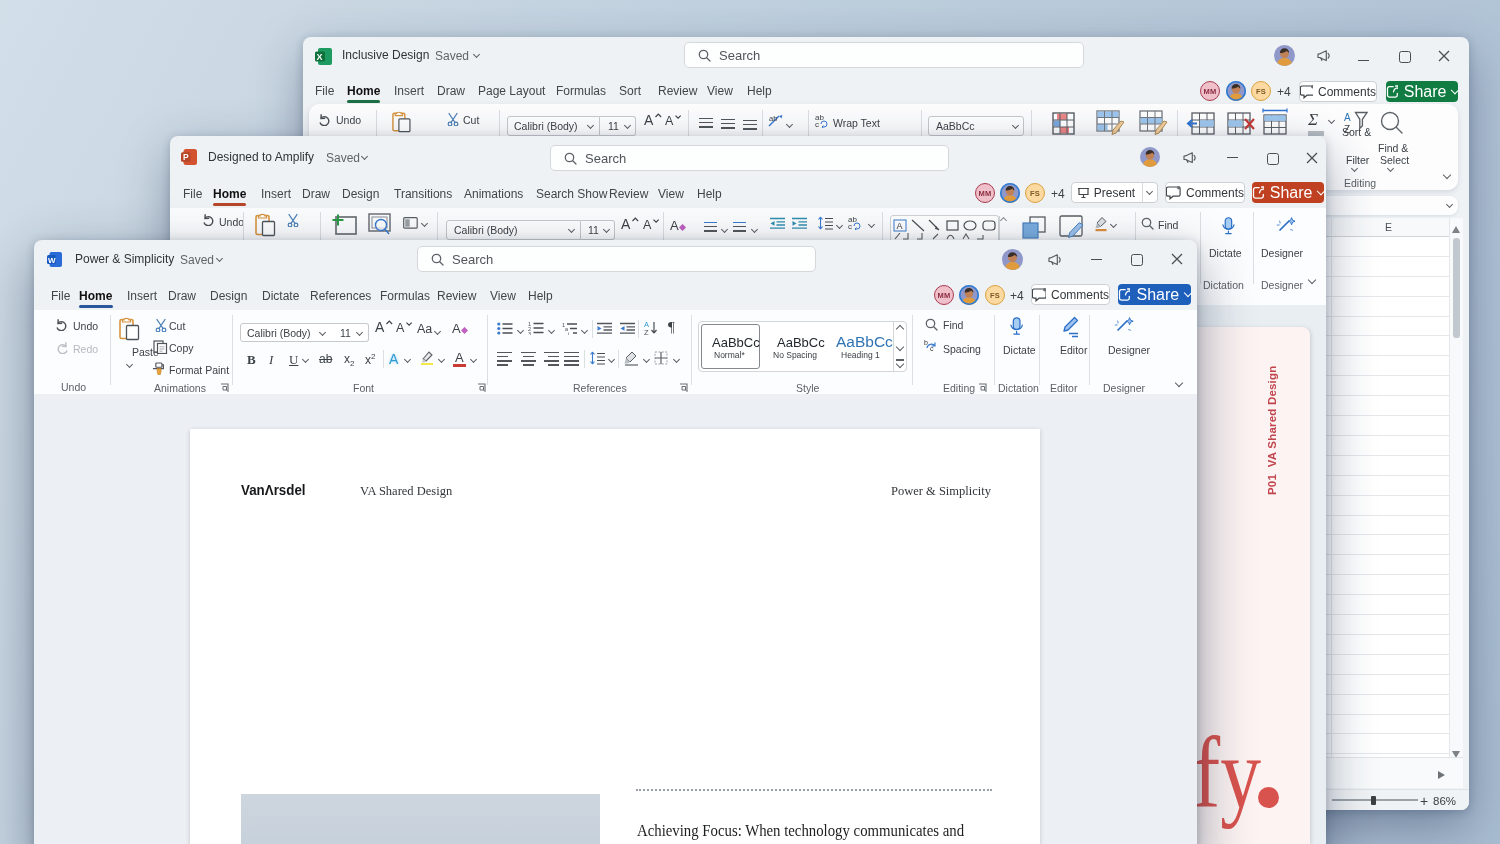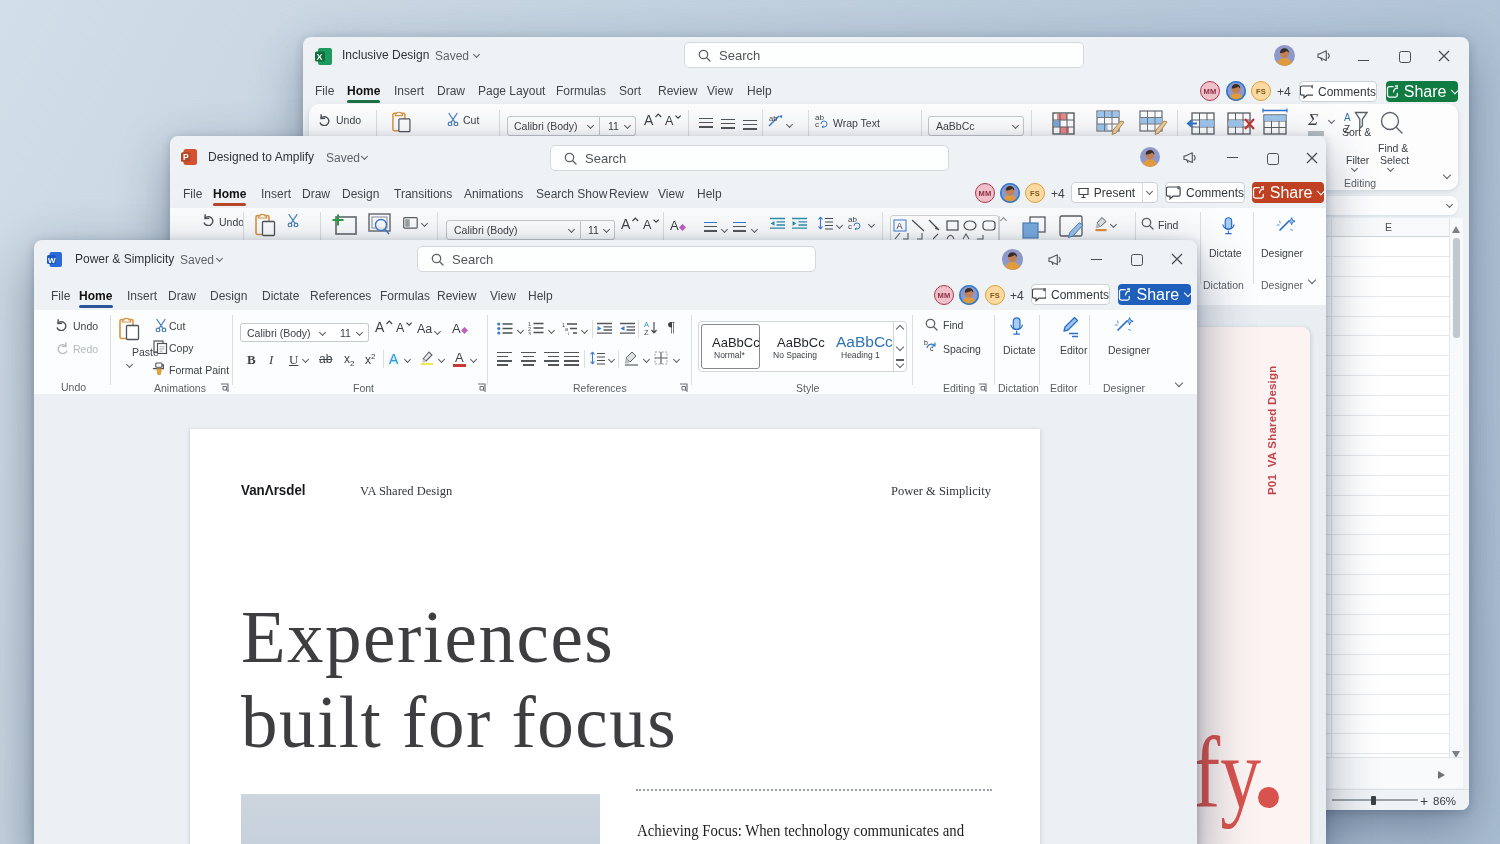--- a/index.html
+++ b/index.html
@@ -777,20 +777,19 @@
         </svg>
   <div class="rt" style="left:1108px;top:344px">Designer</div>
   <div class="lbl" style="left:1103px;top:382px">Designer</div>
   <div class="cv" style="left:1176px;top:380px"></div>
 
   <div class="x" style="left:34px;top:394px;width:1163px;height:466px;background:#eceff3"></div>
   <div class="x" style="left:190px;top:429px;width:850px;height:431px;background:#fff;box-shadow:0 1px 4px rgba(60,70,90,.25)">
     <div class="x" style="left:51px;top:53px;font-size:14.5px;font-weight:700;color:#17181a;letter-spacing:0px;transform:scaleX(.92);transform-origin:0 0">VanΛrsdel</div>
     <div class="x" style="left:170px;top:55px;font-size:12.5px;color:#33363a;font-family:'Liberation Serif',serif">VA Shared Design</div>
     <div class="x" style="right:49px;top:55px;font-size:12.5px;color:#33363a;font-family:'Liberation Serif',serif">Power &amp; Simplicity</div>
-    <div class="x" style="left:51px;top:166px;font-size:73px;line-height:85px;color:#3e3e40;letter-spacing:1.5px;font-family:'Liberation Serif',serif">Experiences<br>built for focus</div>
     <div class="x" style="left:51px;top:365px;width:359px;height:66px;background:linear-gradient(180deg,#cdd6df,#c5cfd9)"></div>
     <div class="x" style="left:446px;top:360px;width:356px;border-top:2px dotted #999fa5"></div>
     <div class="x" style="left:447px;top:392px;font-size:17px;color:#1d1e20;font-family:'Liberation Serif',serif;transform:scaleX(.87);transform-origin:0 0">Achieving Focus: When technology communicates and</div>
   </div>
 </div>
 </div>
 </div>
 
 </body></html>

